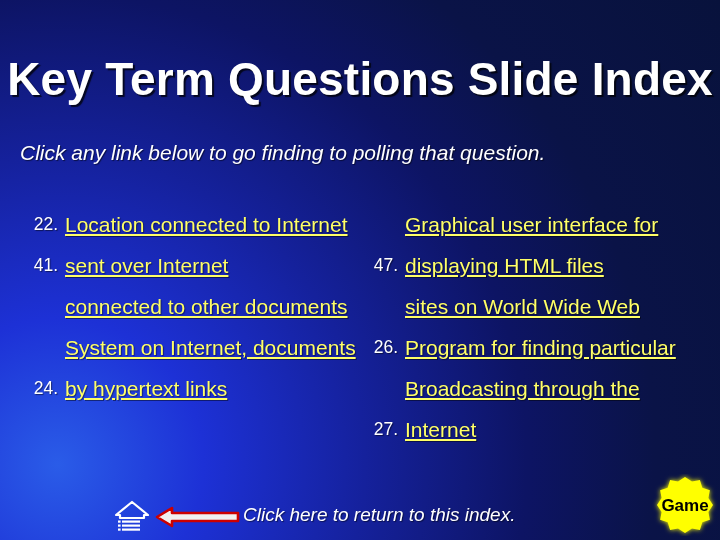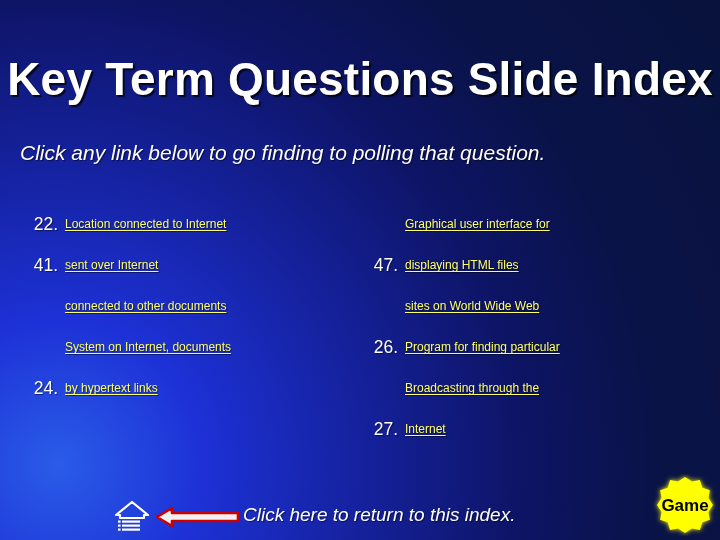--- a/index.html
+++ b/index.html
@@ -72,21 +72,21 @@
     font-size: 17.5px;
     color: #ffffff;
     line-height: 41px;
     text-shadow: 1px 1px 1px rgba(0,0,0,0.5);
   }
   .entry-body {
     flex: 1 1 auto;
   }
   .line {
     display: block;
-    font-size: 12px;
+    font-size: 21px;
     line-height: 41px;
     color: #ffff66;
     text-decoration: underline;
     text-underline-offset: 2px;
     white-space: nowrap;
     text-shadow: 1px 1px 1px rgba(0,0,0,0.45);
     cursor: pointer;
   }
 
   

